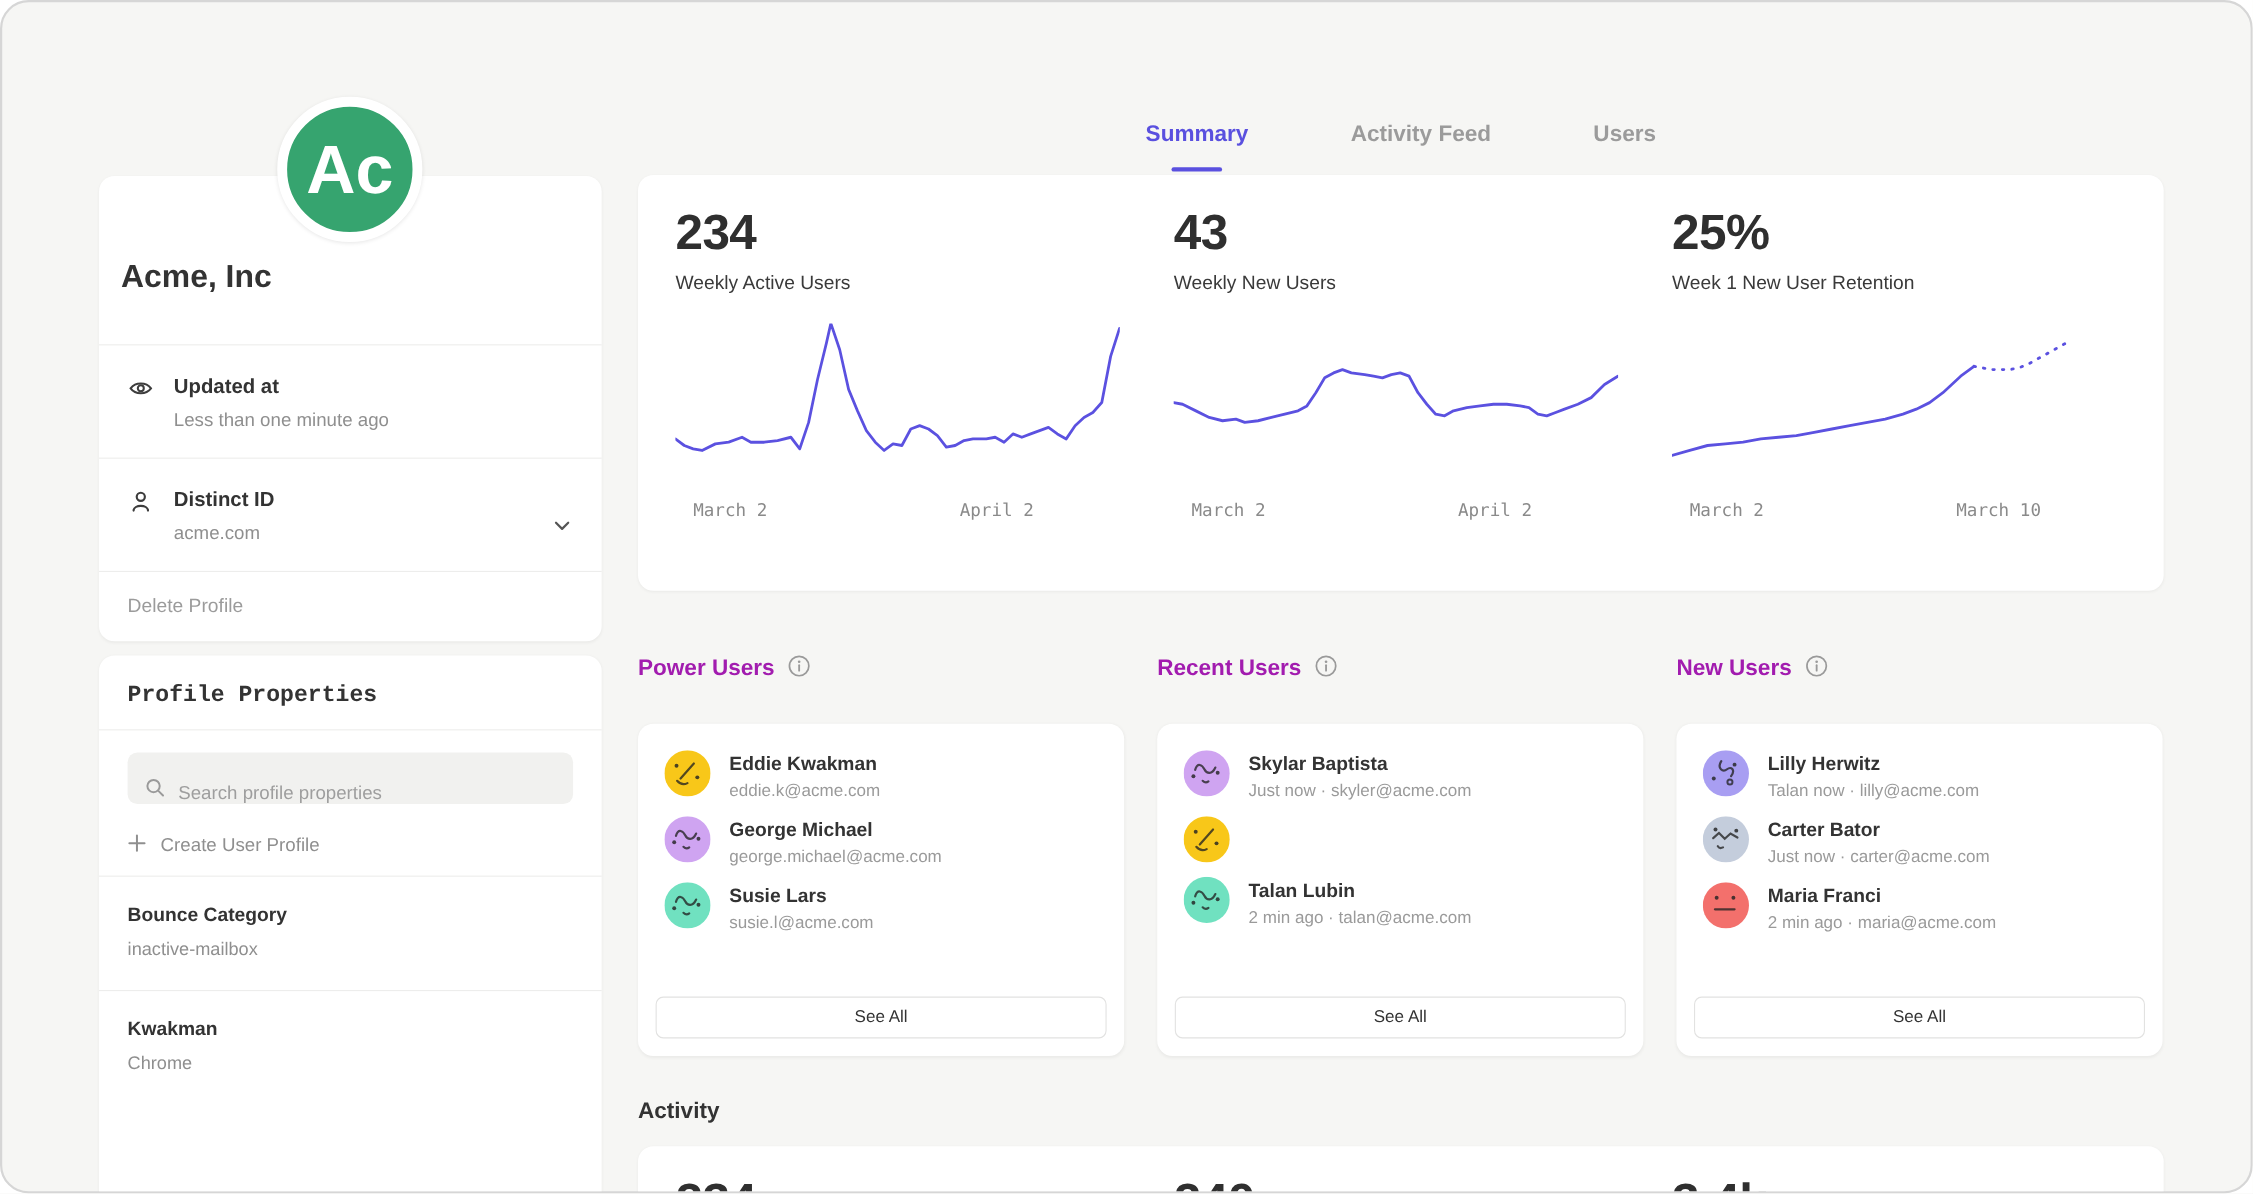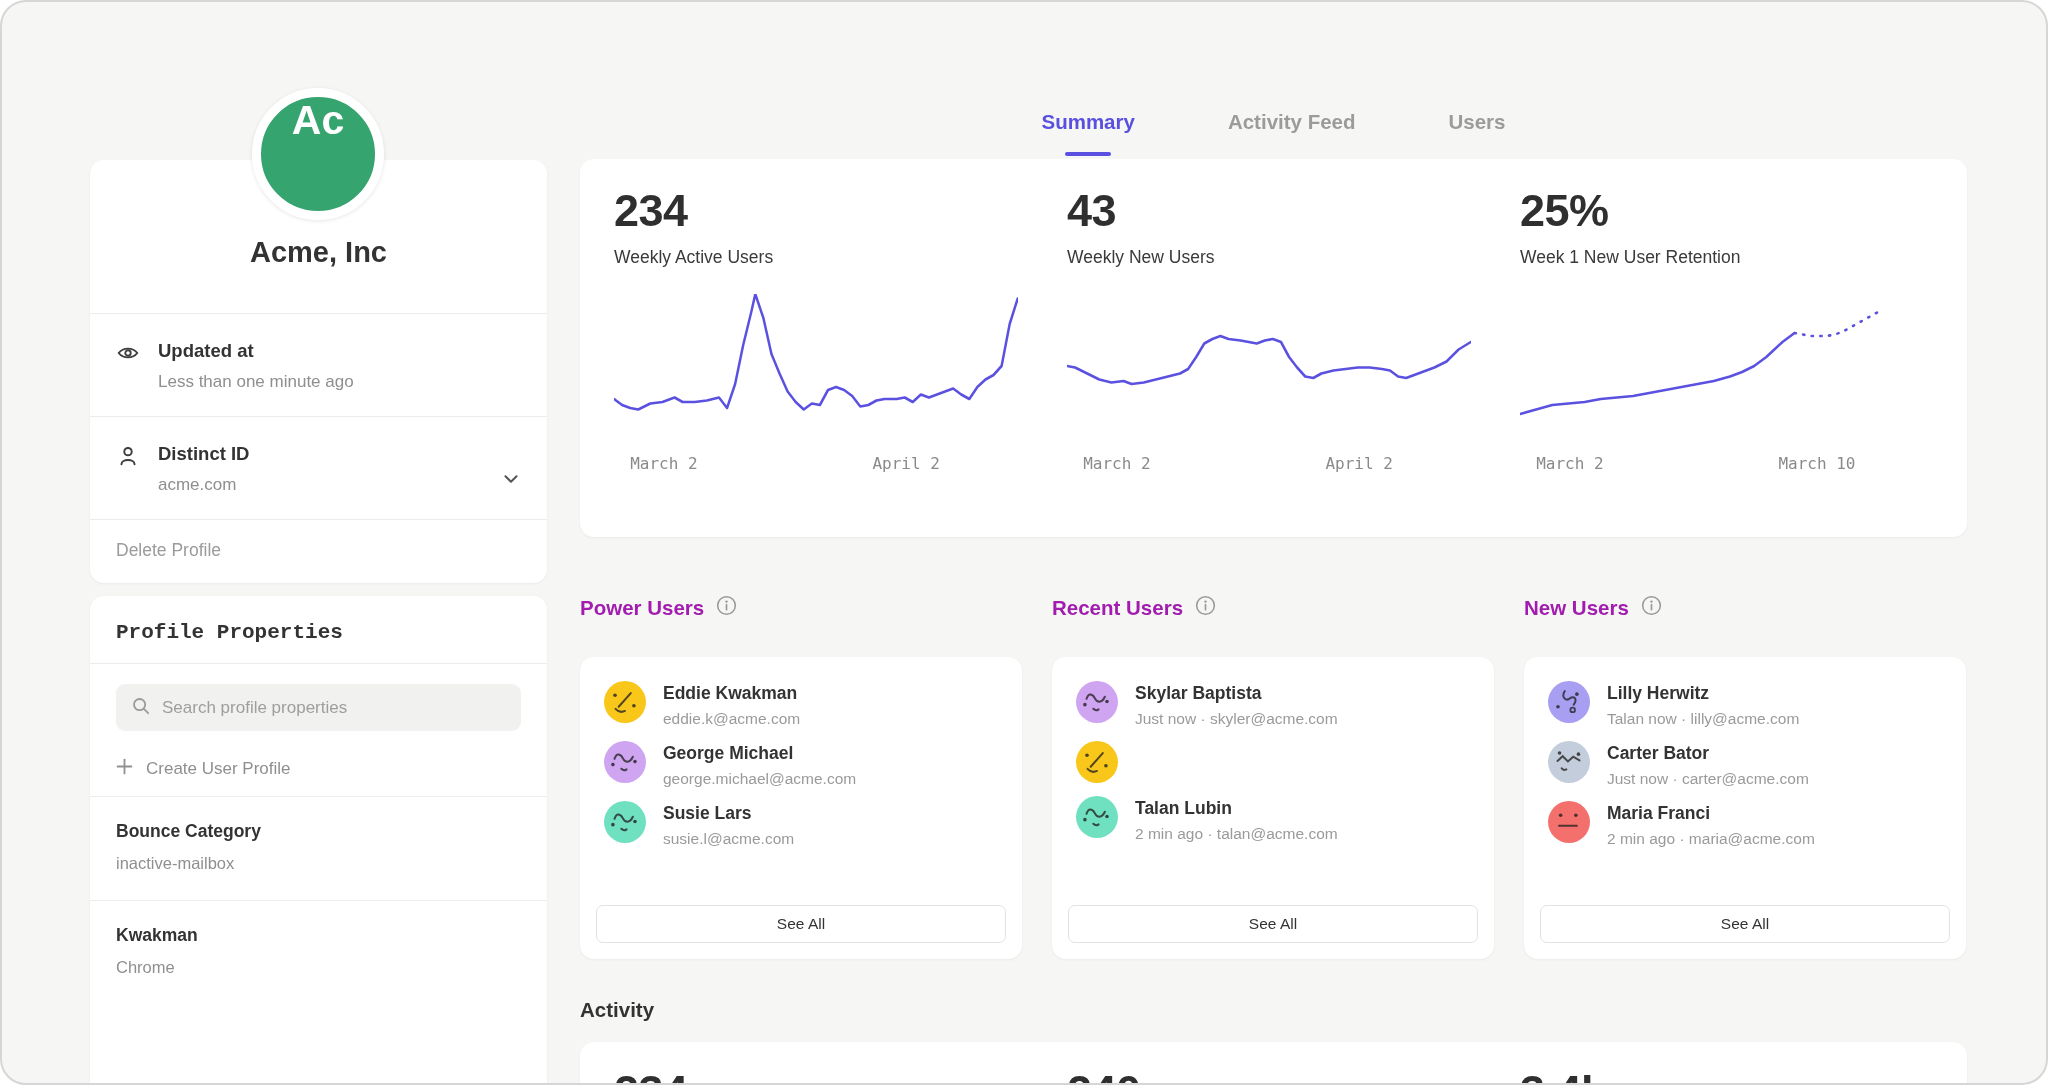--- a/index.html
+++ b/index.html
@@ -8,41 +8,41 @@
     position:relative; width:2048px; height:1085px;
     background:#f6f6f4; border:2px solid #d6d6d6; border-radius:26px;
     overflow:hidden; color:#2f2f2f;
   }
   .card { background:#ffffff; border-radius:14px; box-shadow:0 1px 3px rgba(0,0,0,0.05); }
 
   
   .avatar {
     position:absolute; left:250px; top:86px; width:132px; height:132px;
     border:9px solid #ffffff; border-radius:50%;
-    display:flex; justify-content:center;
-    font-size:41px; font-weight:700; color:#ffffff; z-index:3;
+    display:flex; align-items:center; justify-content:center;
+    font-size:62px; font-weight:700; color:#ffffff; z-index:3;
     box-shadow:0 1px 4px rgba(0,0,0,0.10);
   }
   .identity-card { position:absolute; left:88px; top:158px; width:457px; }
-  .company-name { text-align:center; padding:76px 20px 44px; font-size:29px; font-weight:700; color:#333; }
+  .company-name { text-align:left; padding:76px 20px 44px; font-size:29px; font-weight:700; color:#333; }
   .id-row { display:flex; border-top:1px solid #ededec; padding:26px 26px 24px; gap:18px; }
   .id-icon { width:24px; padding-top:1px; flex:none; }
   .id-main { flex:1; }
   .id-label { font-size:18.5px; font-weight:700; color:#333; }
   .id-value { margin-top:10px; font-size:17px; color:#8f8f8f; }
   .id-chevron { align-self:flex-end; padding-bottom:2px; }
   .delete-row { border-top:1px solid #ededec; padding:20px 26px 22px; }
   .delete-btn { background:none; border:none; font:inherit; font-size:17.5px; color:#9b9b9b; cursor:pointer; padding:0; }
 
   .props-card { position:absolute; left:88px; top:594px; width:457px; height:620px; }
   .props-title { padding:25px 26px 19px; font-size:21px; font-weight:700; color:#333;font-family:Liberation Mono, monospace; }
   .props-divider { border-top:1px solid #ededec; }
   .search-box {
     margin:20px 26px 0; height:47px; background:#f1f1ef; border-radius:9px;
-    display:flex; align-items:center; padding:0 15px; gap:11px;
+    display:flex; align-items:flex-end; padding:0 15px; gap:11px;
   }
   .search-box input {
     flex:1; background:transparent; border:none; outline:none;
     font-family:inherit; font-size:17px; color:#555;
   }
   .search-box input::placeholder { color:#9e9e9e; }
   .create-row {
     margin:27px 26px 16px; display:flex; align-items:center; gap:13px;
     background:none; border:none; font:inherit; font-size:17px; color:#8f8f8f; cursor:pointer;
   }

